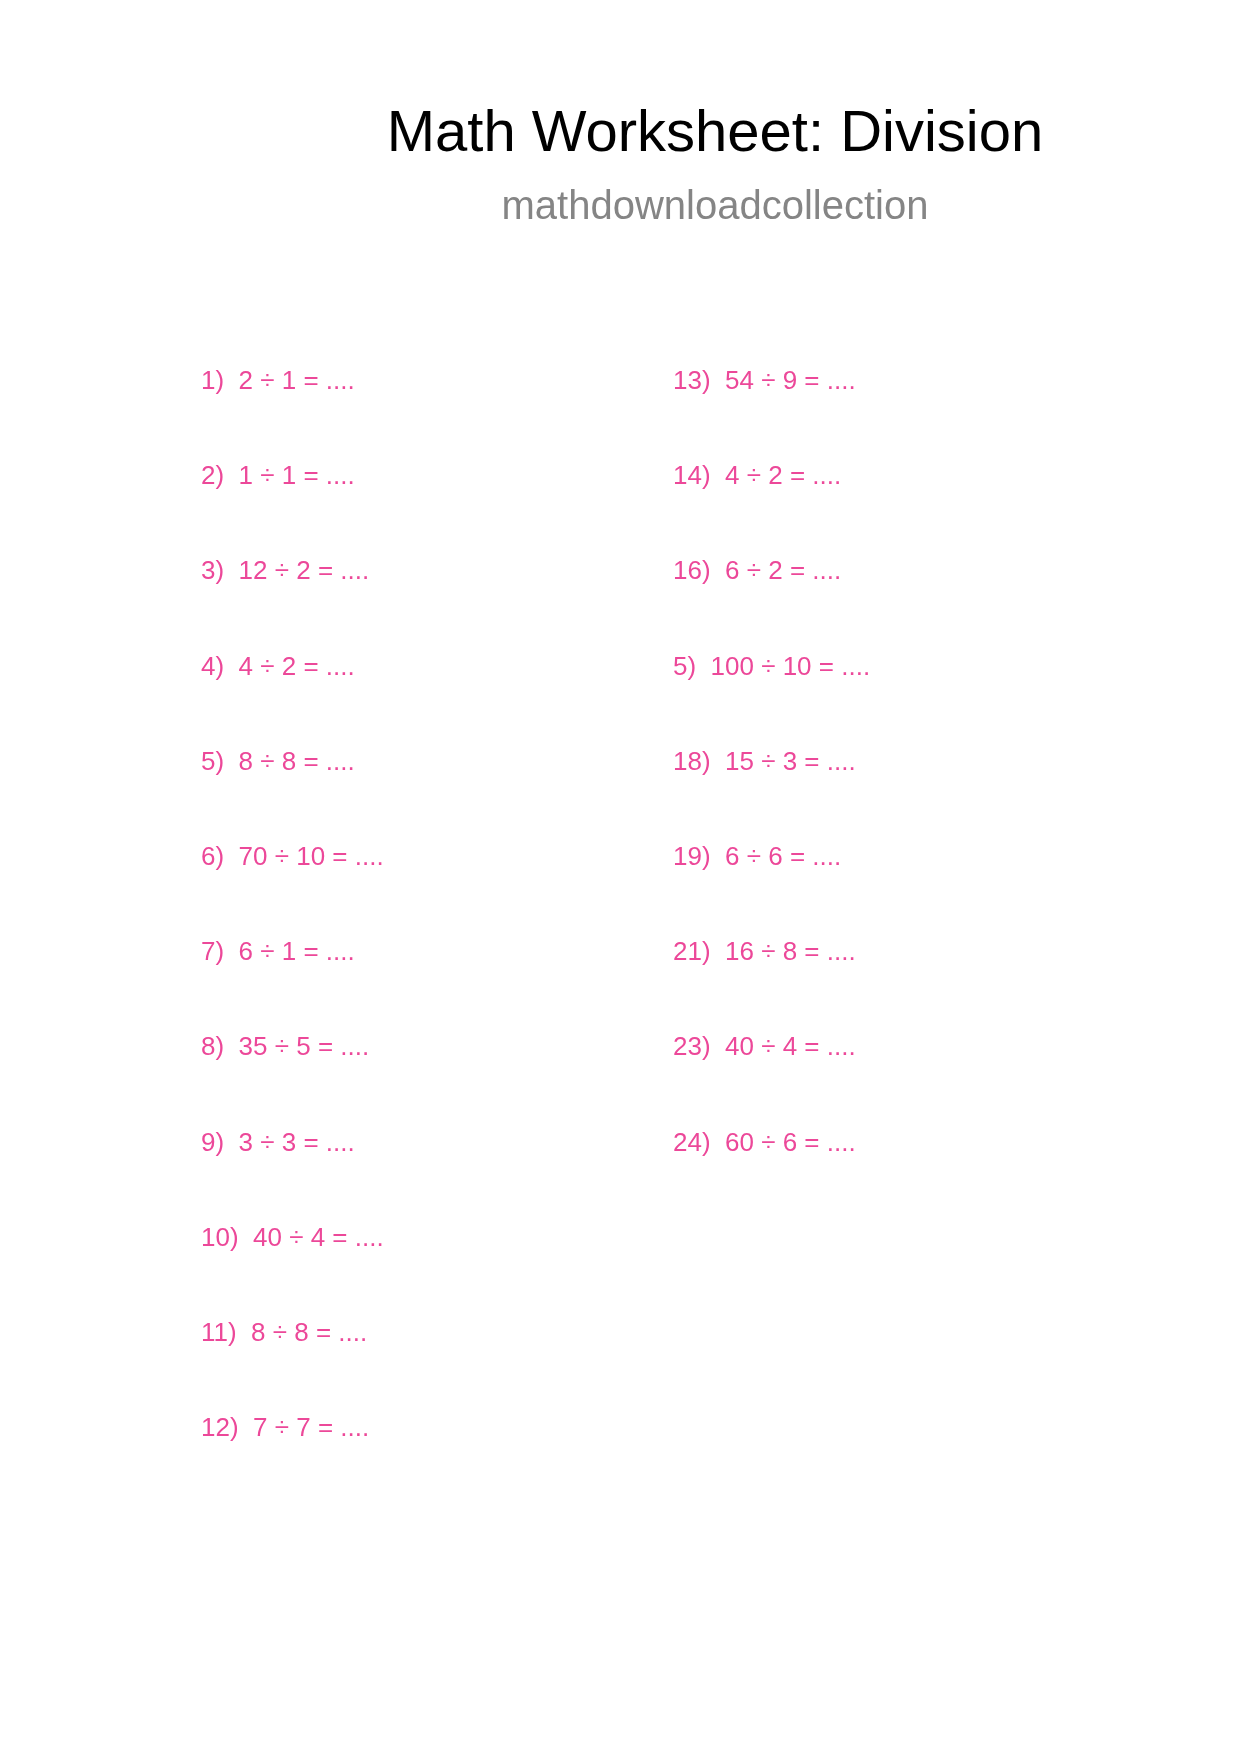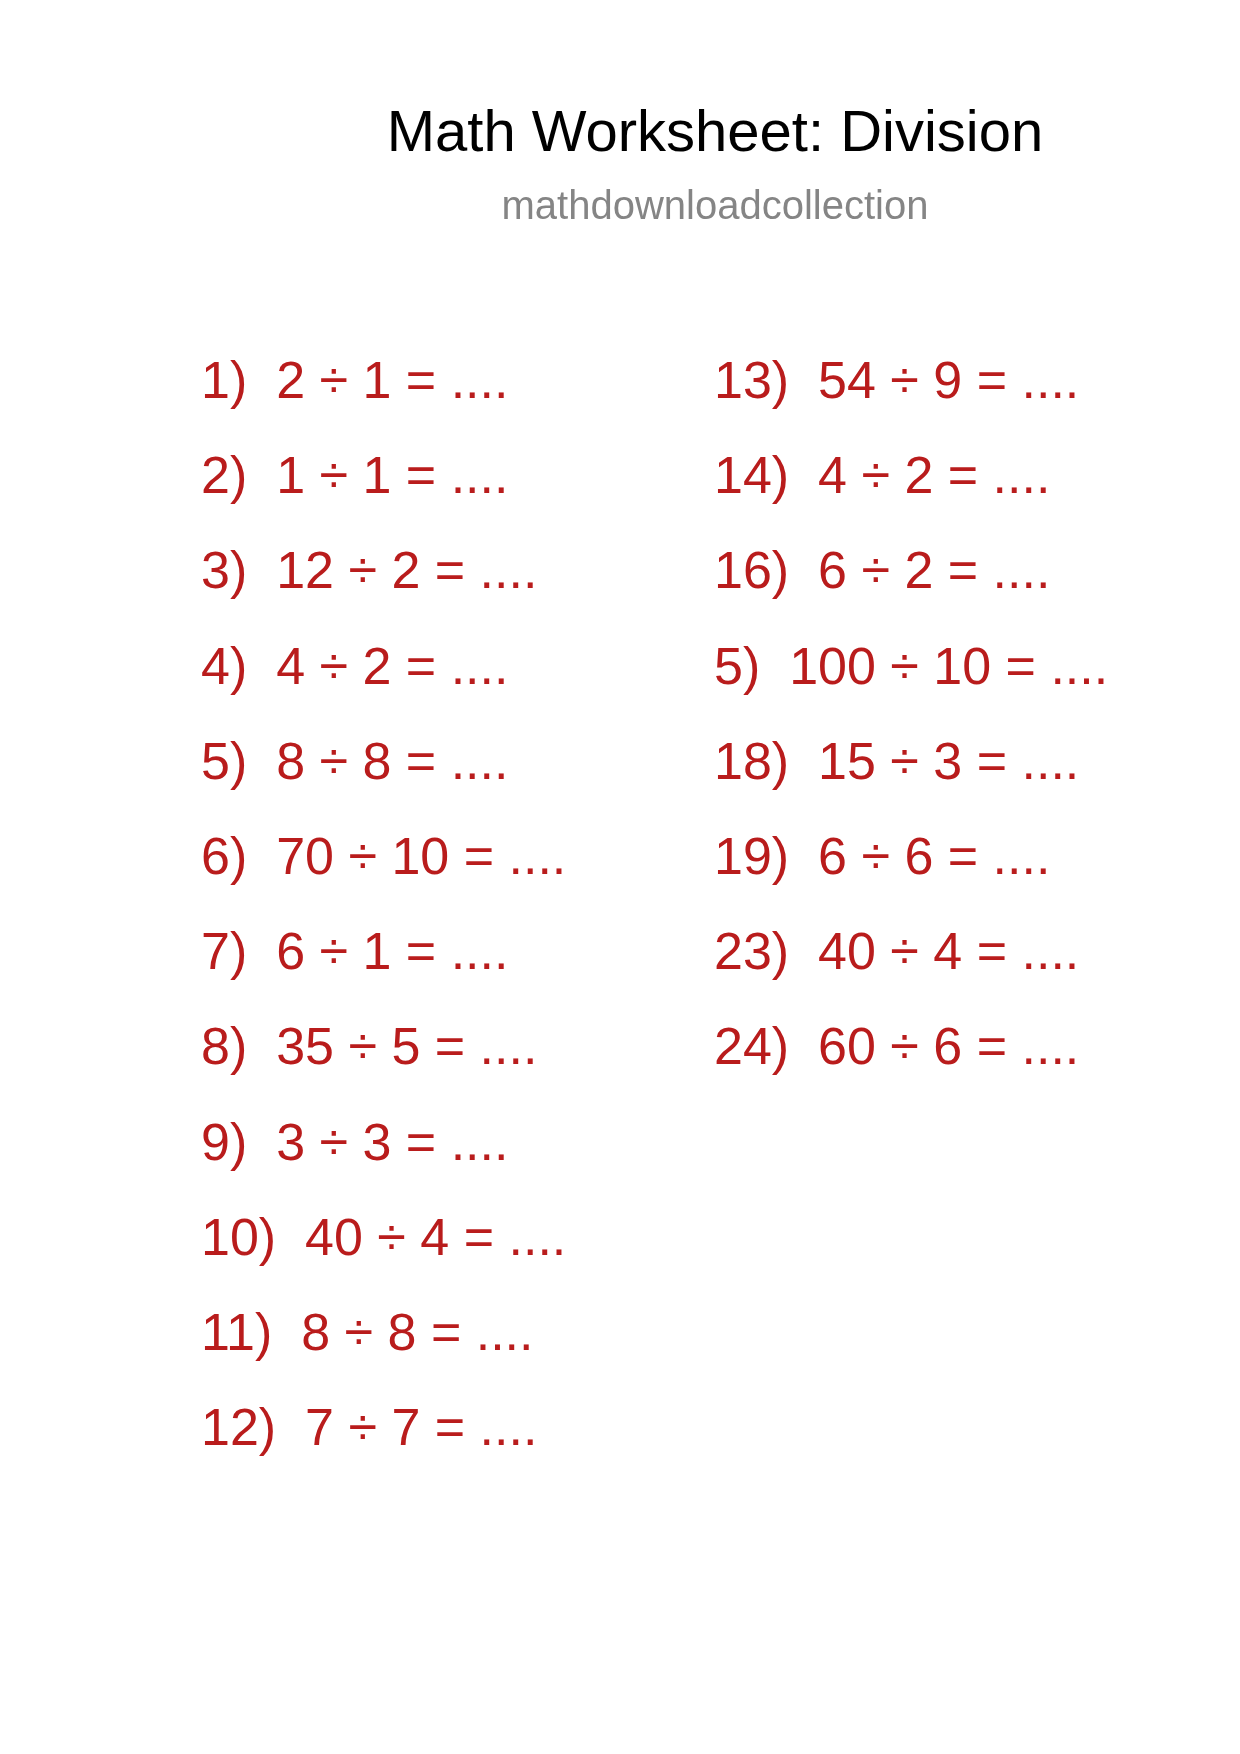--- a/index.html
+++ b/index.html
@@ -4,22 +4,22 @@
 <style>
   html, body { margin: 0; padding: 0; background: #ffffff; }
   body { width: 1240px; height: 1754px; position: relative; overflow: hidden;
          font-family: "Liberation Sans", sans-serif; color: #000; }
   .title { position: absolute; left: 0; width: 1430px; top: 96px; text-align: center;
            font-size: 58px; line-height: 70px; color: #000; }
   .subtitle { position: absolute; left: 0; width: 1430px; top: 180px; text-align: center;
               font-size: 40px; line-height: 50px; color: #858585; }
   .col { position: absolute; top: 350px; }
   .col.left { left: 201px; }
-  .col.right { left: 714px; }
-  .problem { height: 95.2px; font-size: 52px; line-height: 60px; white-space: pre; color: #b91c1c; }
+  .col.right { left: 673px; }
+  .problem { height: 95.2px; font-size: 26px; line-height: 60px; white-space: pre; color: #ec4899; }
 </style>
 </head>
 <body>
 
 <div>
   <div class="title">Math Worksheet: Division</div>
   <div class="subtitle">mathdownloadcollection</div>
 
   <div class="col left">
     <div class="problem">1)  2 ÷ 1 = ....</div>
@@ -36,16 +36,17 @@
     <div class="problem">12)  7 ÷ 7 = ....</div>
   </div>
 
   <div class="col right">
     <div class="problem">13)  54 ÷ 9 = ....</div>
     <div class="problem">14)  4 ÷ 2 = ....</div>
     <div class="problem">16)  6 ÷ 2 = ....</div>
     <div class="problem">5)  100 ÷ 10 = ....</div>
     <div class="problem">18)  15 ÷ 3 = ....</div>
     <div class="problem">19)  6 ÷ 6 = ....</div>
+    <div class="problem">21)  16 ÷ 8 = ....</div>
     <div class="problem">23)  40 ÷ 4 = ....</div>
     <div class="problem">24)  60 ÷ 6 = ....</div>
   </div>
 </div>
 
 </body></html>

